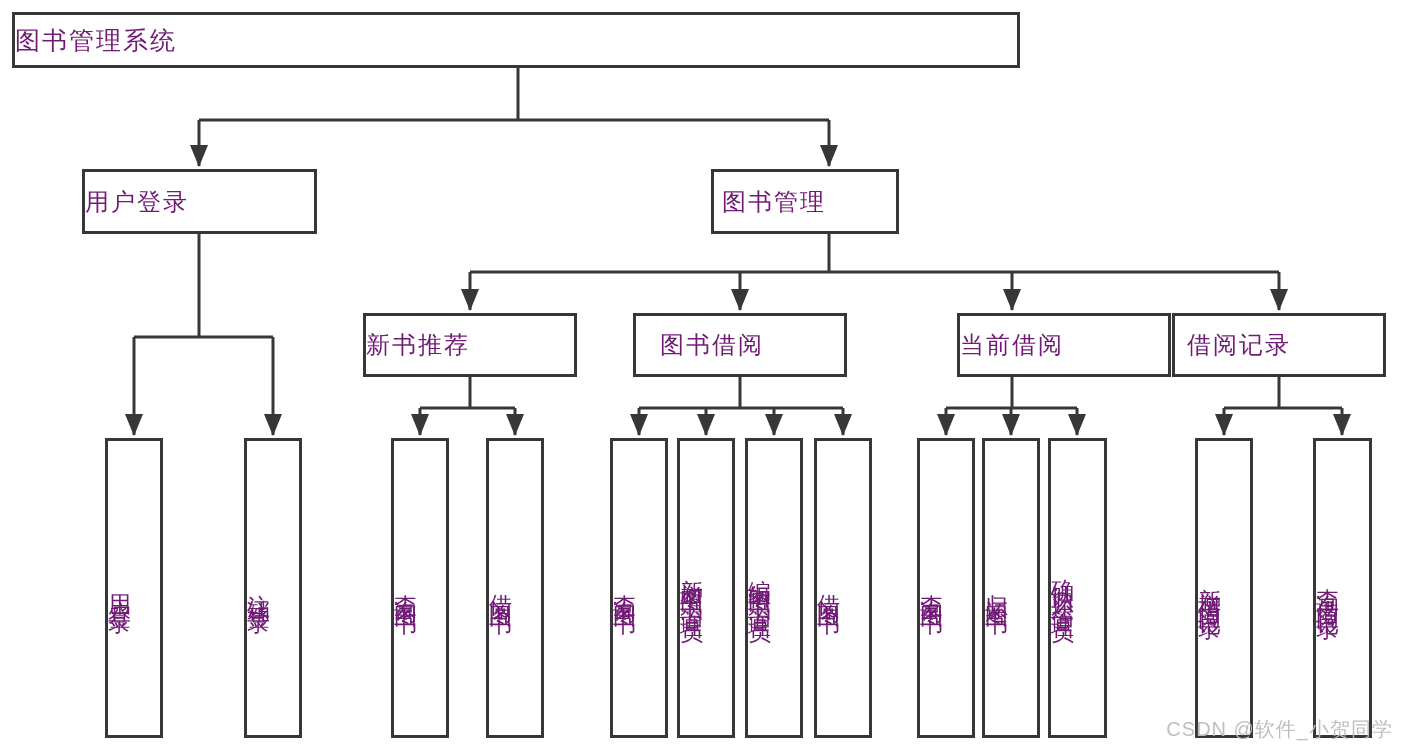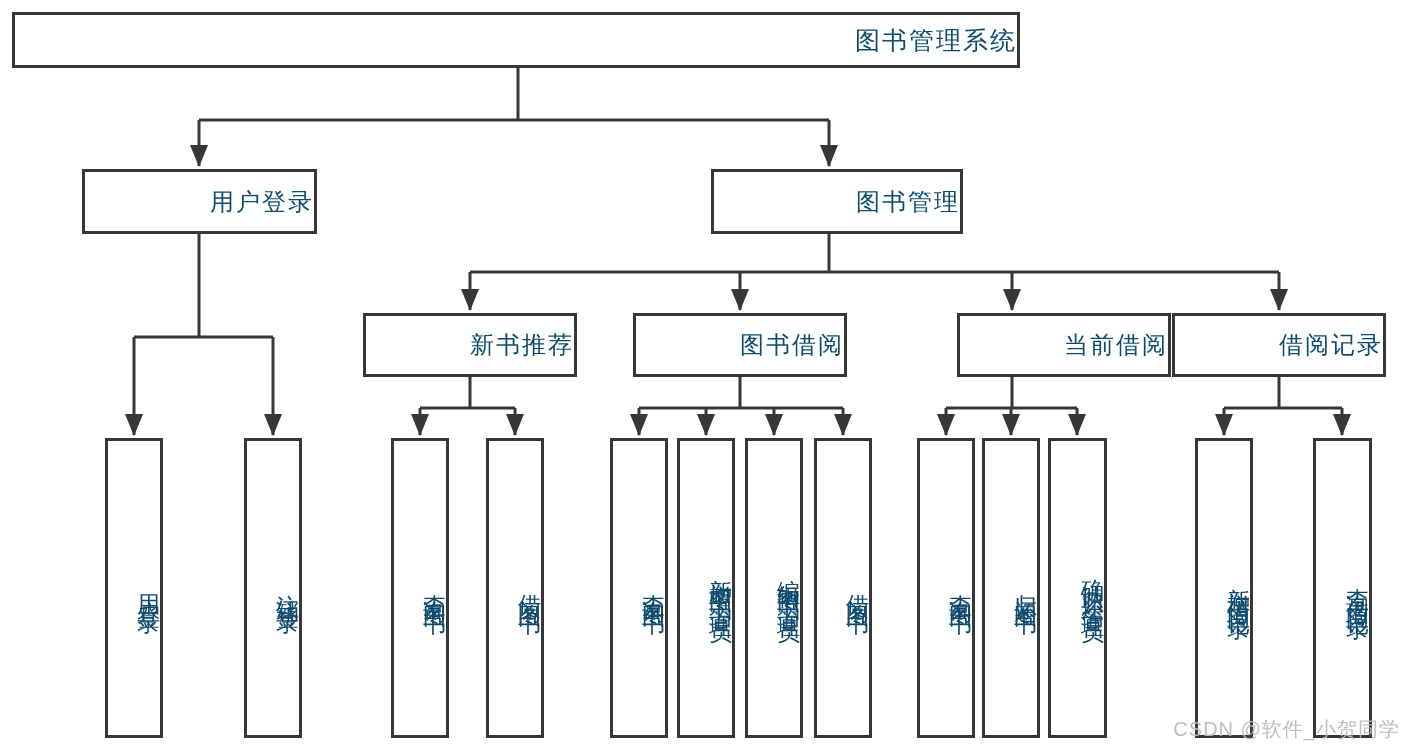--- a/index.html
+++ b/index.html
@@ -21,42 +21,42 @@
     top: 0;
     pointer-events: none;
   }
   .box {
     position: absolute;
     box-sizing: border-box;
     border: 3px solid #373737;
     background: #ffffff;
     display: flex;
     align-items: center;
-    justify-content: flex-end;
-    color: #0c4a6e;
+    justify-content: flex-start;
+    color: #701a75;
   }
   .box .lbl {
     font-size: 24px;
     letter-spacing: 2px;
     white-space: nowrap;
   }
   .box.root .lbl {
     font-size: 25px;
   }
   .box.leaf .lbl {
     writing-mode: vertical-rl;
     text-orientation: mixed;
     font-size: 23px;
     letter-spacing: 6px;
     line-height: 1;
     white-space: nowrap;
   }
   .watermark {
     position: absolute;
-    right: 5px;
+    right: 12px;
     bottom: 4px;
     font-size: 20px;
     letter-spacing: 1px;
     color: rgba(186, 186, 186, 0.95);
     white-space: nowrap;
     z-index: 5;
   }
 </style>
 </head>
 <body>
@@ -105,28 +105,28 @@
     <line x1="1342" y1="408" x2="1342" y2="435" stroke="#373737" stroke-width="3" marker-end="url(#arw)"></line>
   </svg>
 
   <div class="box root" style="left:12px; top:12px; width:1008px; height:56px;">
     <span class="lbl">图书管理系统</span>
   </div>
 
   <div class="box" style="left:82px; top:169px; width:235px; height:65px;">
     <span class="lbl">用户登录</span>
   </div>
-  <div class="box" style="left:711px; top:169px; width:252px; height:65px;">
+  <div class="box" style="left:711px; top:169px; width:188px; height:65px;padding-left:8px;">
     <span class="lbl">图书管理</span>
   </div>
 
   <div class="box" style="left:363px; top:313px; width:214px; height:64px;font-family:Liberation Serif, serif;">
     <span class="lbl">新书推荐</span>
   </div>
-  <div class="box" style="left:633px; top:313px; width:214px; height:64px;">
+  <div class="box" style="left:633px; top:313px; width:214px; height:64px;padding-left:24px;">
     <span class="lbl">图书借阅</span>
   </div>
   <div class="box" style="left:957px; top:313px; width:214px; height:64px;">
     <span class="lbl">当前借阅</span>
   </div>
   <div class="box" style="left:1172px; top:313px; width:214px; height:64px;padding-left:12px;">
     <span class="lbl">借阅记录</span>
   </div>
 
   <div class="box leaf" style="left:105px; top:438px; width:58px; height:300px;">

